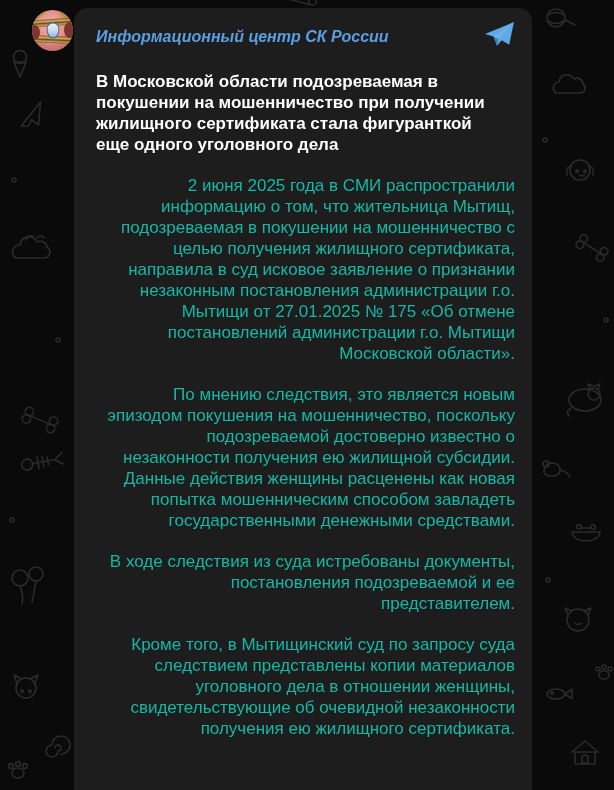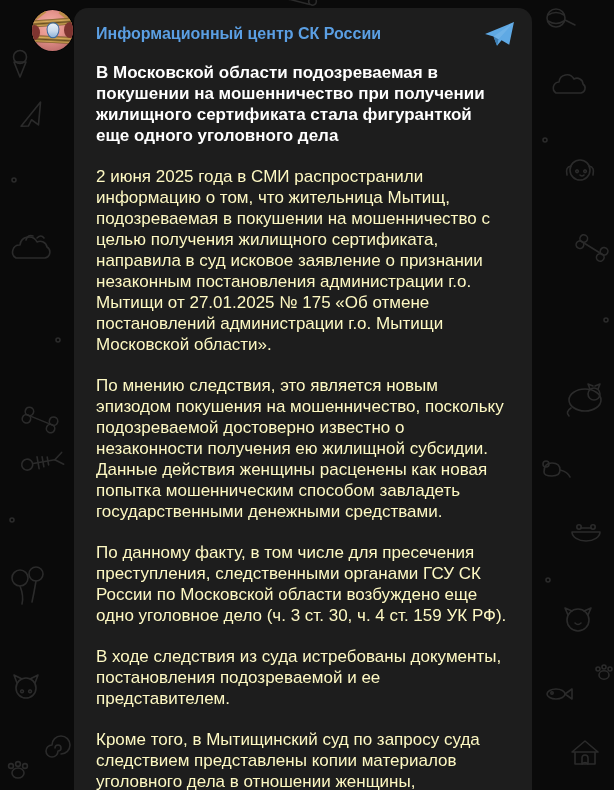--- a/index.html
+++ b/index.html
@@ -82,22 +82,23 @@
     width: 458px;
     height: 830px; 
     box-sizing: border-box;
     background: #1d1d1d;
     border-radius: 14px;
     padding: 12px 17px 16px 22px;
   }
   .bubble-header {
     display: flex;
     justify-content: space-between;
-    align-items: flex-start;
-    margin-bottom: 14px;
+    align-items: flex-end;
+    margin-bottom: 23px;
+    font-style: italic;
   }
   .channel-name {
     color: #5b9fe3;
     font-size: 16px;
     font-weight: bold;
     line-height: 22px;
     padding-top: 3px;
     cursor: pointer;
   }
   .plane-icon {
@@ -107,26 +108,27 @@
   }
   .headline {
     color: #ffffff;
     font-size: 17px;
     font-weight: bold;
     line-height: 21px;
     margin: 0 16px 20px 0;
     max-width: 419px;
   }
   .para {
-    color: #fef9c3;
+    color: #14b8a6;
     font-size: 17px;
     font-weight: normal;
     line-height: 21px;
     margin: 0 0 20px 0;
     max-width: 419px;
+    text-align: right;
   }
   .para:last-child { margin-bottom: 0; }
 </style>
 </head>
 <body>
 
 <svg class="bg-pattern" width="614" height="790" viewBox="0 0 614 790">
   <rect x="0" y="0" width="614" height="790" fill="#0a0a0a"></rect>
   <g stroke="#2b2b2b" fill="none" stroke-width="1.6" stroke-linecap="round" stroke-linejoin="round">
 
@@ -271,20 +273,19 @@
         <path fill="#8cc3ee" d="M29 1 L9.2 15 L14.1 17.6 Z" opacity="0.35"></path>
       </svg>
     </div>
 
     <p class="headline">В Московской области подозреваемая в покушении на мошенничество при получении жилищного сертификата стала фигуранткой еще одного уголовного дела</p>
 
     <p class="para">2 июня 2025 года в СМИ распространили информацию о том, что жительница Мытищ, подозреваемая в покушении на мошенничество с целью получения жилищного сертификата, направила в суд исковое заявление о признании незаконным постановления администрации г.о. Мытищи от 27.01.2025 № 175 «Об отмене постановлений администрации г.о. Мытищи Московской области».</p>
 
     <p class="para">По мнению следствия, это является новым эпизодом покушения на мошенничество, поскольку подозреваемой достоверно известно о незаконности получения ею жилищной субсидии. Данные действия женщины расценены как новая попытка мошенническим способом завладеть государственными денежными средствами.</p>
 
-    <p class="para">По данному факту, в том числе для пресечения преступления, следственными органами ГСУ СК России по Московской области возбуждено еще одно уголовное дело (ч. 3 ст. 30, ч. 4 ст. 159 УК РФ).</p>
 
     <p class="para">В ходе следствия из суда истребованы документы, постановления подозреваемой и ее представителем.</p>
 
     <p class="para">Кроме того, в Мытищинский суд по запросу суда следствием представлены копии материалов уголовного дела в отношении женщины, свидетельствующие об очевидной незаконности получения ею жилищного сертификата.</p>
 
   </div>
 </div>
 
 </body></html>

